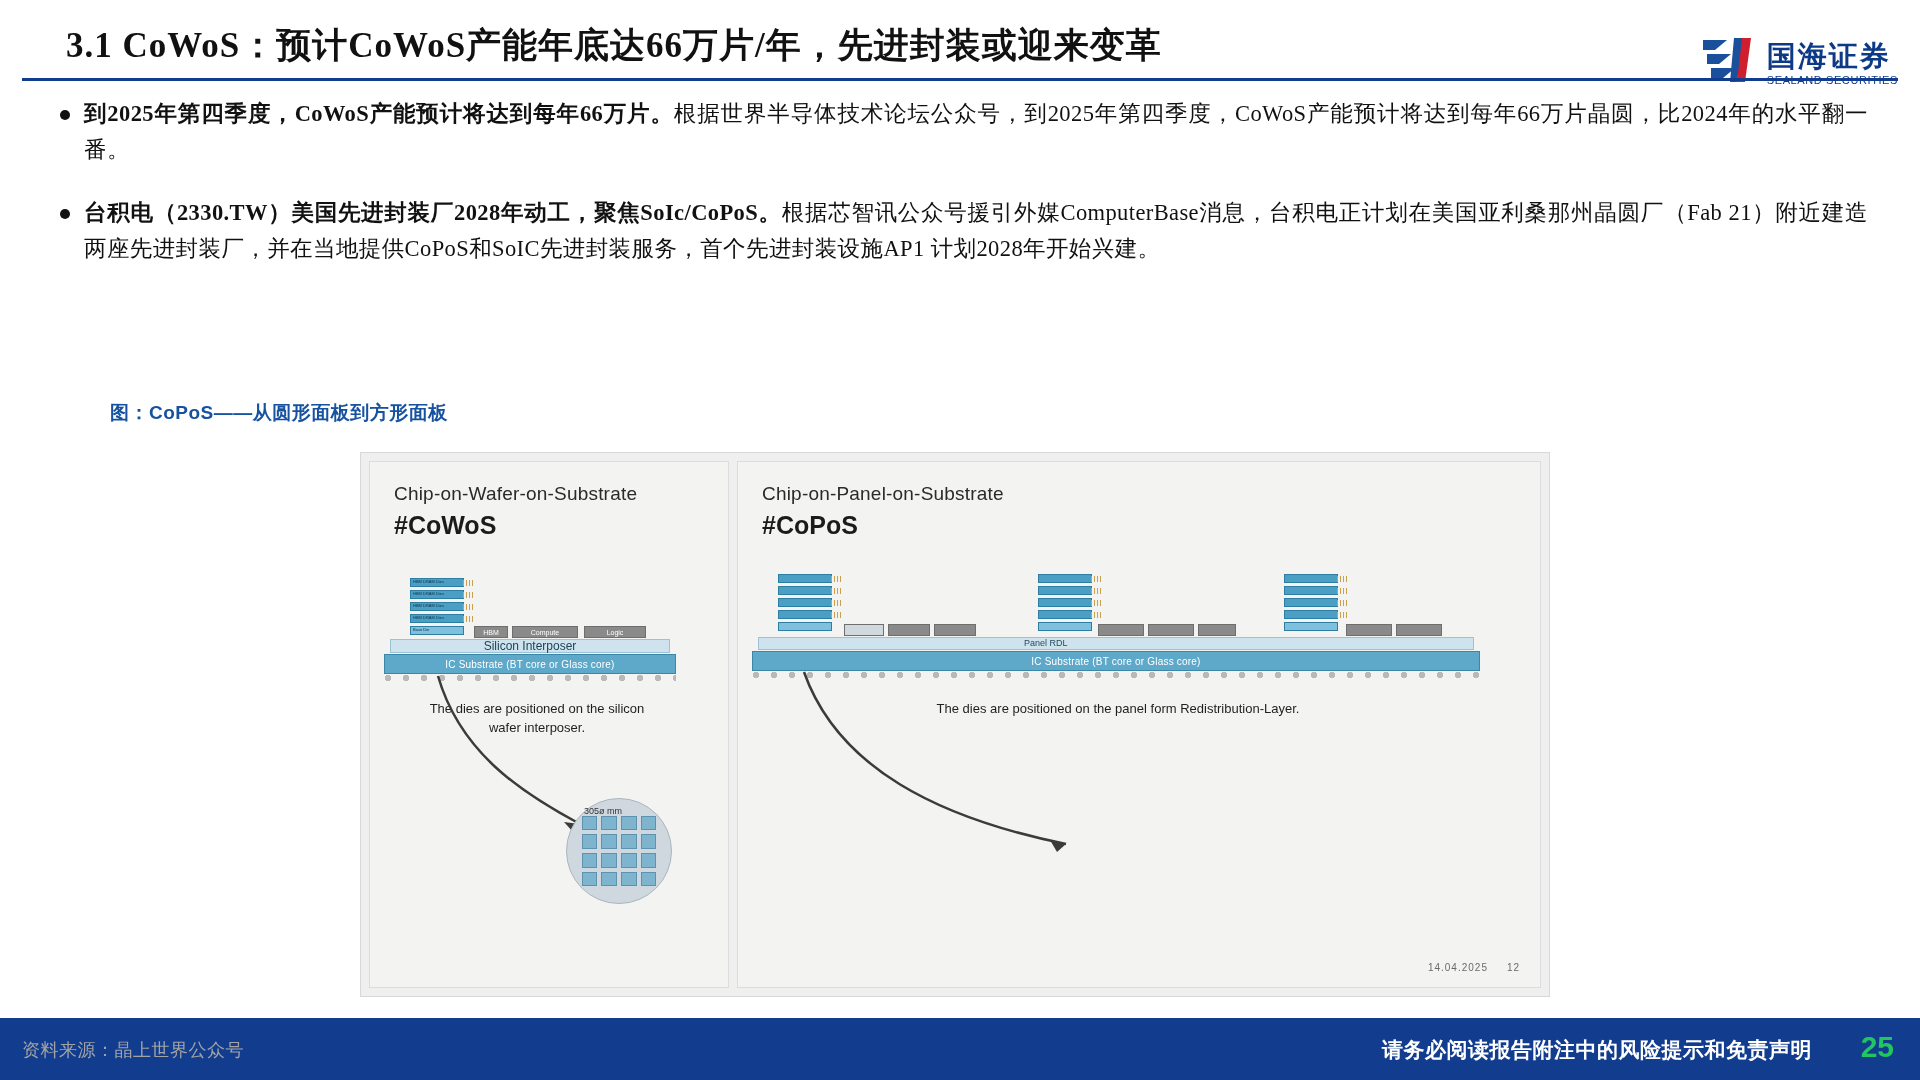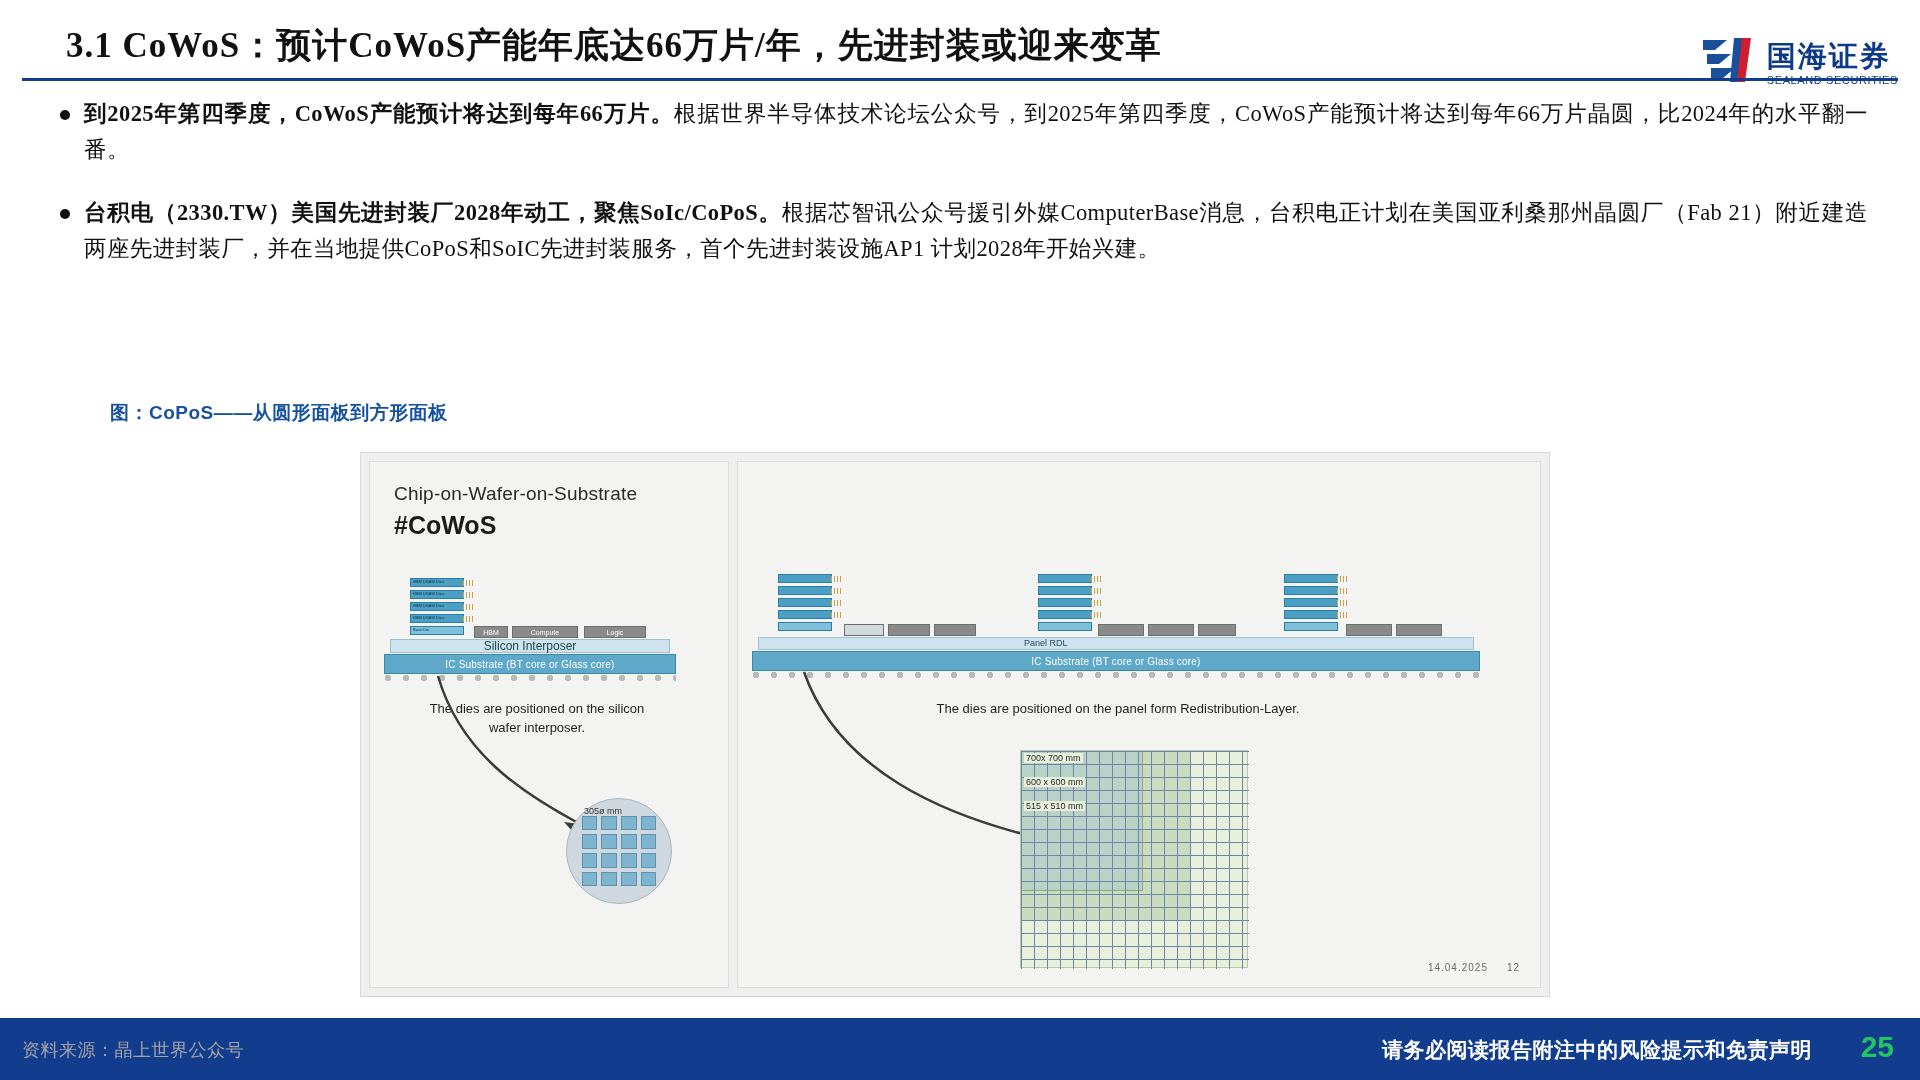--- a/index.html
+++ b/index.html
@@ -460,20 +460,24 @@
         <i></i>
           <i></i>
           <i></i>
           <i></i>
       </div>
     </div>
     <div class="wafer-label" style="left:214px; top:344px;">305ø mm</div>
   </div>
 
   <div class="panel panel-right">
+    <div class="panel-head">
+      <div class="panel-title">Chip-on-Panel-on-Substrate</div>
+      <div class="panel-sub">#CoPoS</div>
+    </div>
 
     <div class="hbm-stack" style="left:40px; top:112px;">
       <div class="hbm-die">
           <span class="pins"></span>
         </div>
       <div class="hbm-die">
           <span class="pins"></span>
         </div>
       <div class="hbm-die">
           <span class="pins"></span>
@@ -529,30 +533,20 @@
     <div class="substrate" style="left:14px; top:189px; width:728px; height:20px;">IC Substrate (BT core or Glass core)</div>
     <div class="balls" style="left:14px; top:209px; width:728px;"></div>
 
     <div class="cap-text" style="left:90px; top:238px; width:580px;">The dies are positioned on the panel form Redistribution-Layer.</div>
 
     <svg class="arrow-svg" style="left:60px; top:206px; width:330px; height:200px;">
       <path d="M6 4 C 40 100, 140 150, 268 176" stroke="#3b3b3b" stroke-width="2.5" fill="none"></path>
       <path d="M268 176 l -16 -4 l 7 12 z" fill="#3b3b3b"></path>
     </svg>
 
-    <div class="panel-grid-box" style="left:282px; top:288px; width:228px; height:218px;">
-      <div class="grid-lines" style="left:0; top:0; width:228px; height:218px;"></div>
-      <div class="grid-fill" style="left:0; top:0; width:170px; height:170px; background:#c9dcc0;"></div>
-      <div class="grid-lines" style="left:0; top:0; width:170px; height:170px;"></div>
-      <div class="grid-fill" style="left:0; top:0; width:122px; height:140px; background:#b9d2c7;"></div>
-      <div class="grid-lines" style="left:0; top:0; width:122px; height:140px;"></div>
-      <div class="size-tag" style="left:3px; top:2px;">700x 700 mm</div>
-      <div class="size-tag" style="left:3px; top:26px;">600 x 600 mm</div>
-      <div class="size-tag" style="left:3px; top:50px;">515 x 510 mm</div>
-    </div>
 
     <div class="fig-footer">
       <span>14.04.2025</span>
       &nbsp;&nbsp;&nbsp;
       <span>12</span>
     </div>
   </div>
 </div>
 
 <div class="footer-bar">

